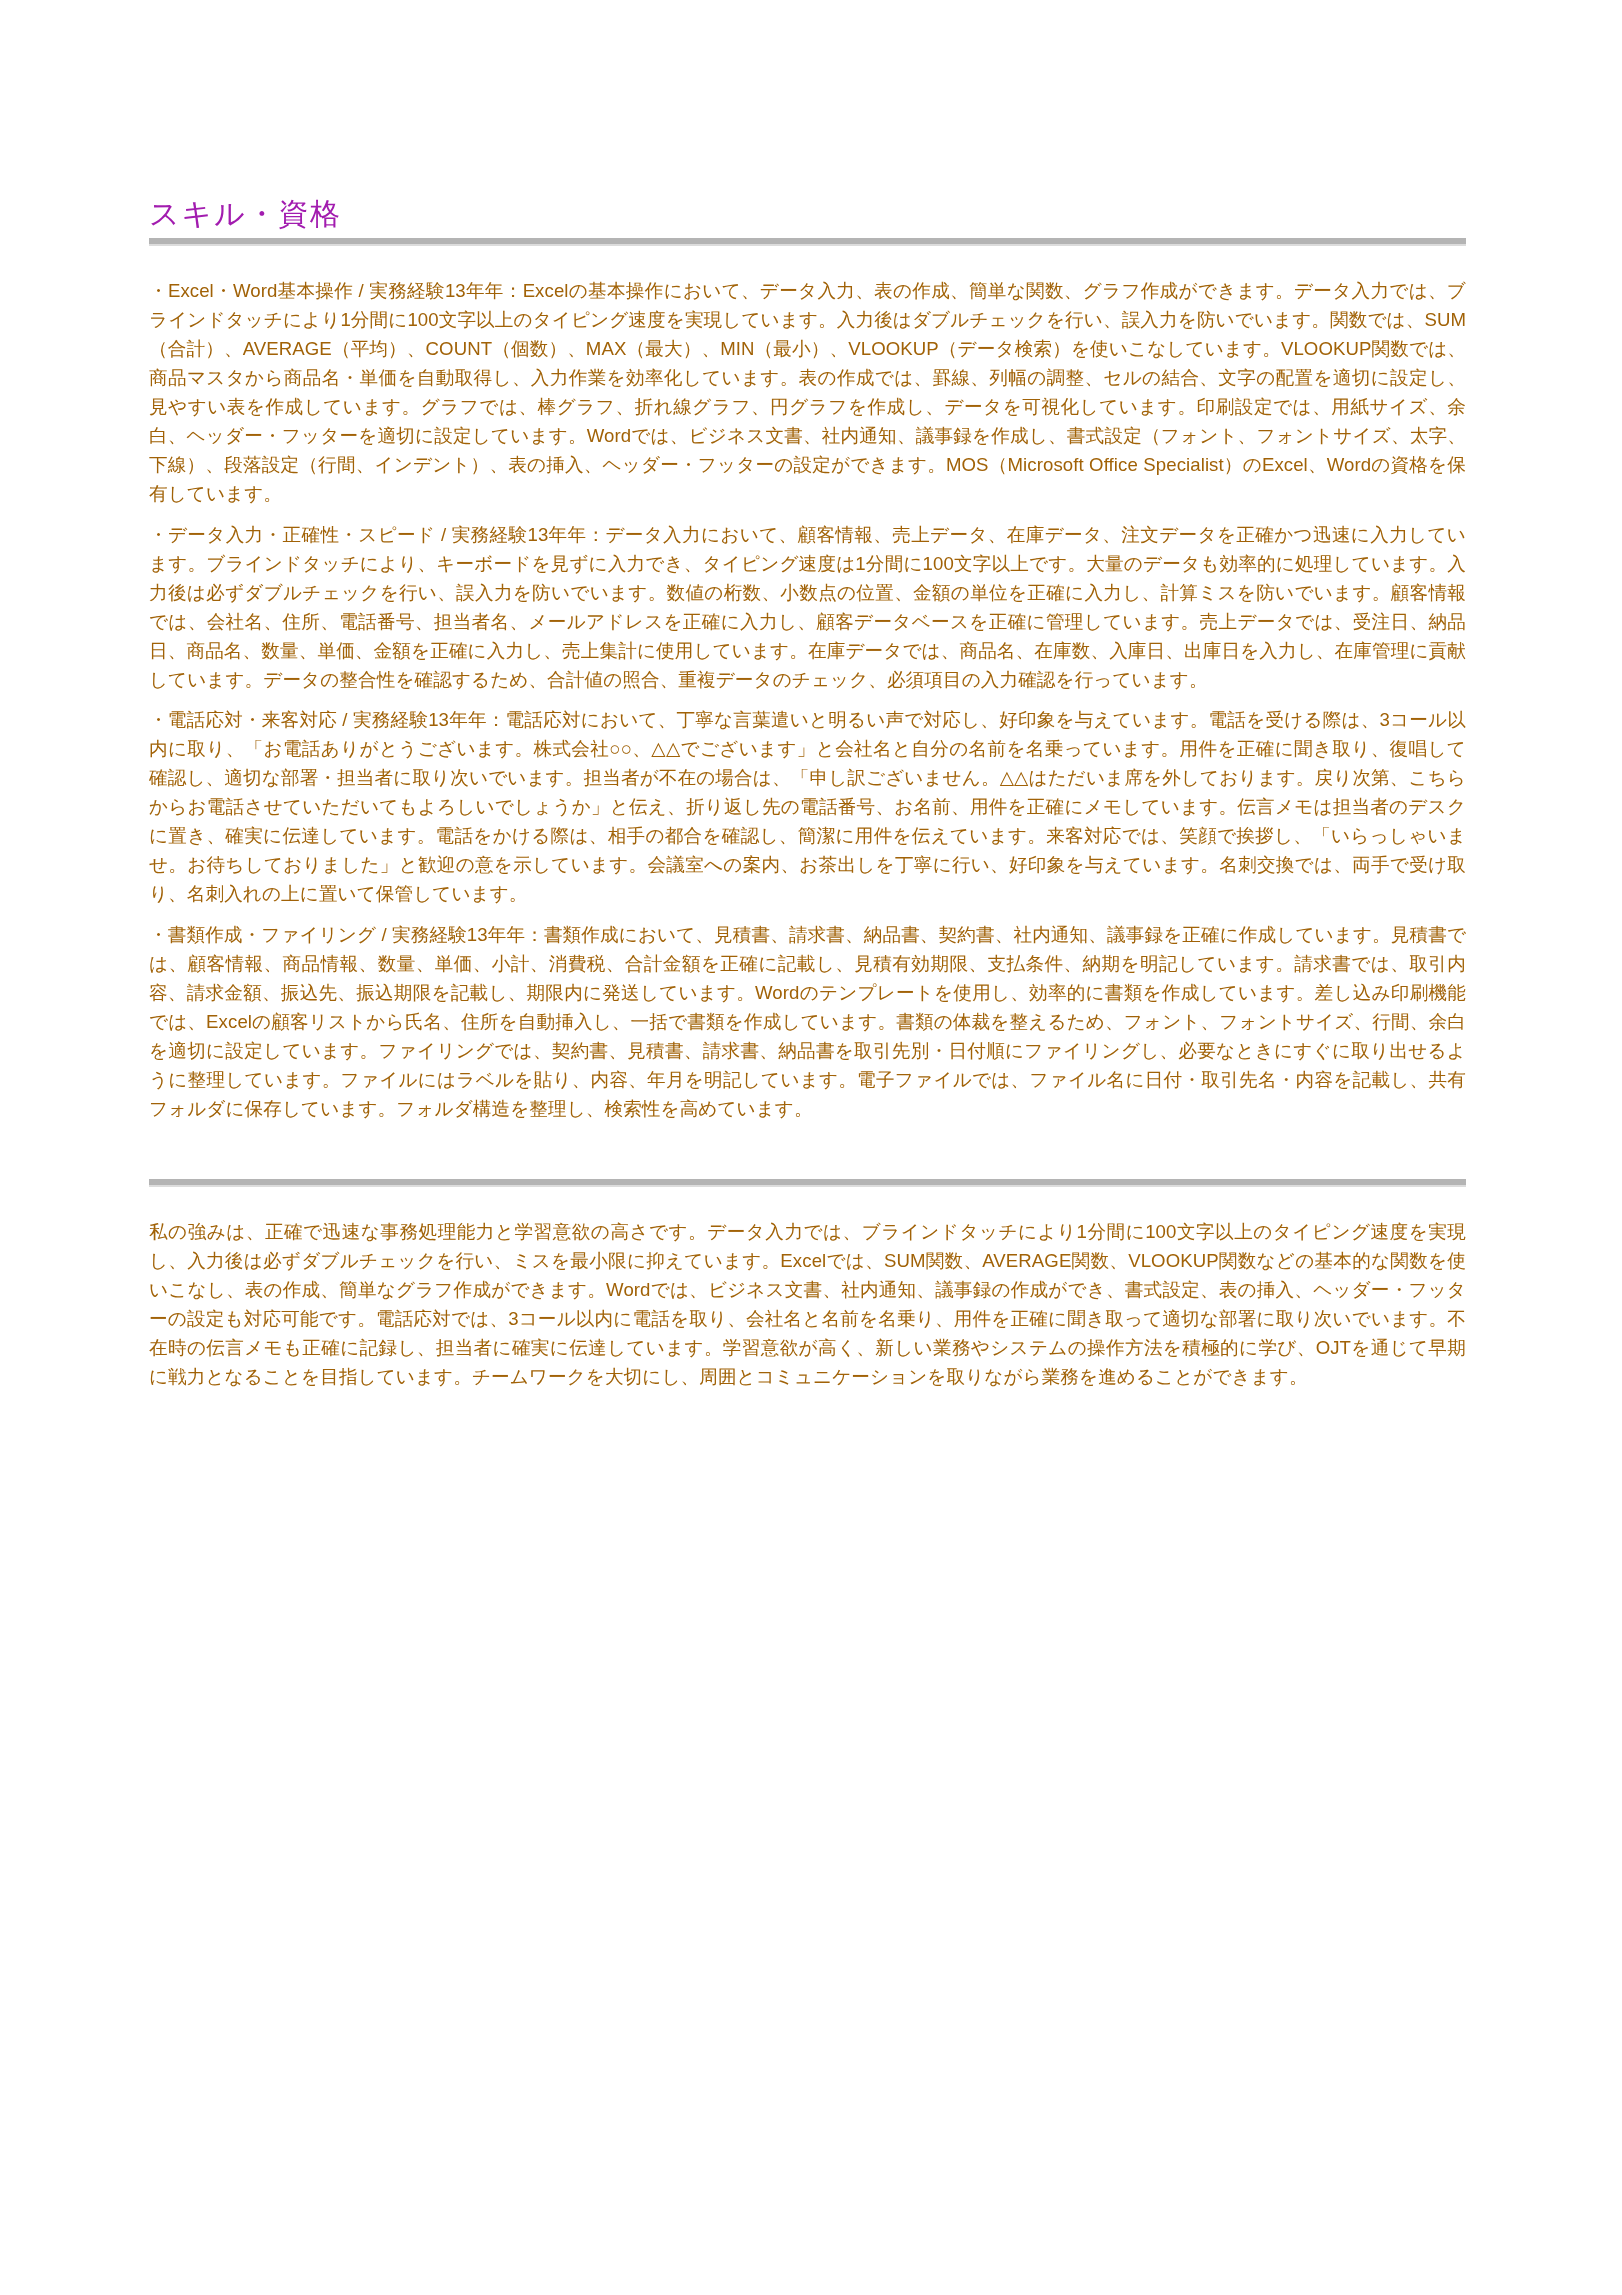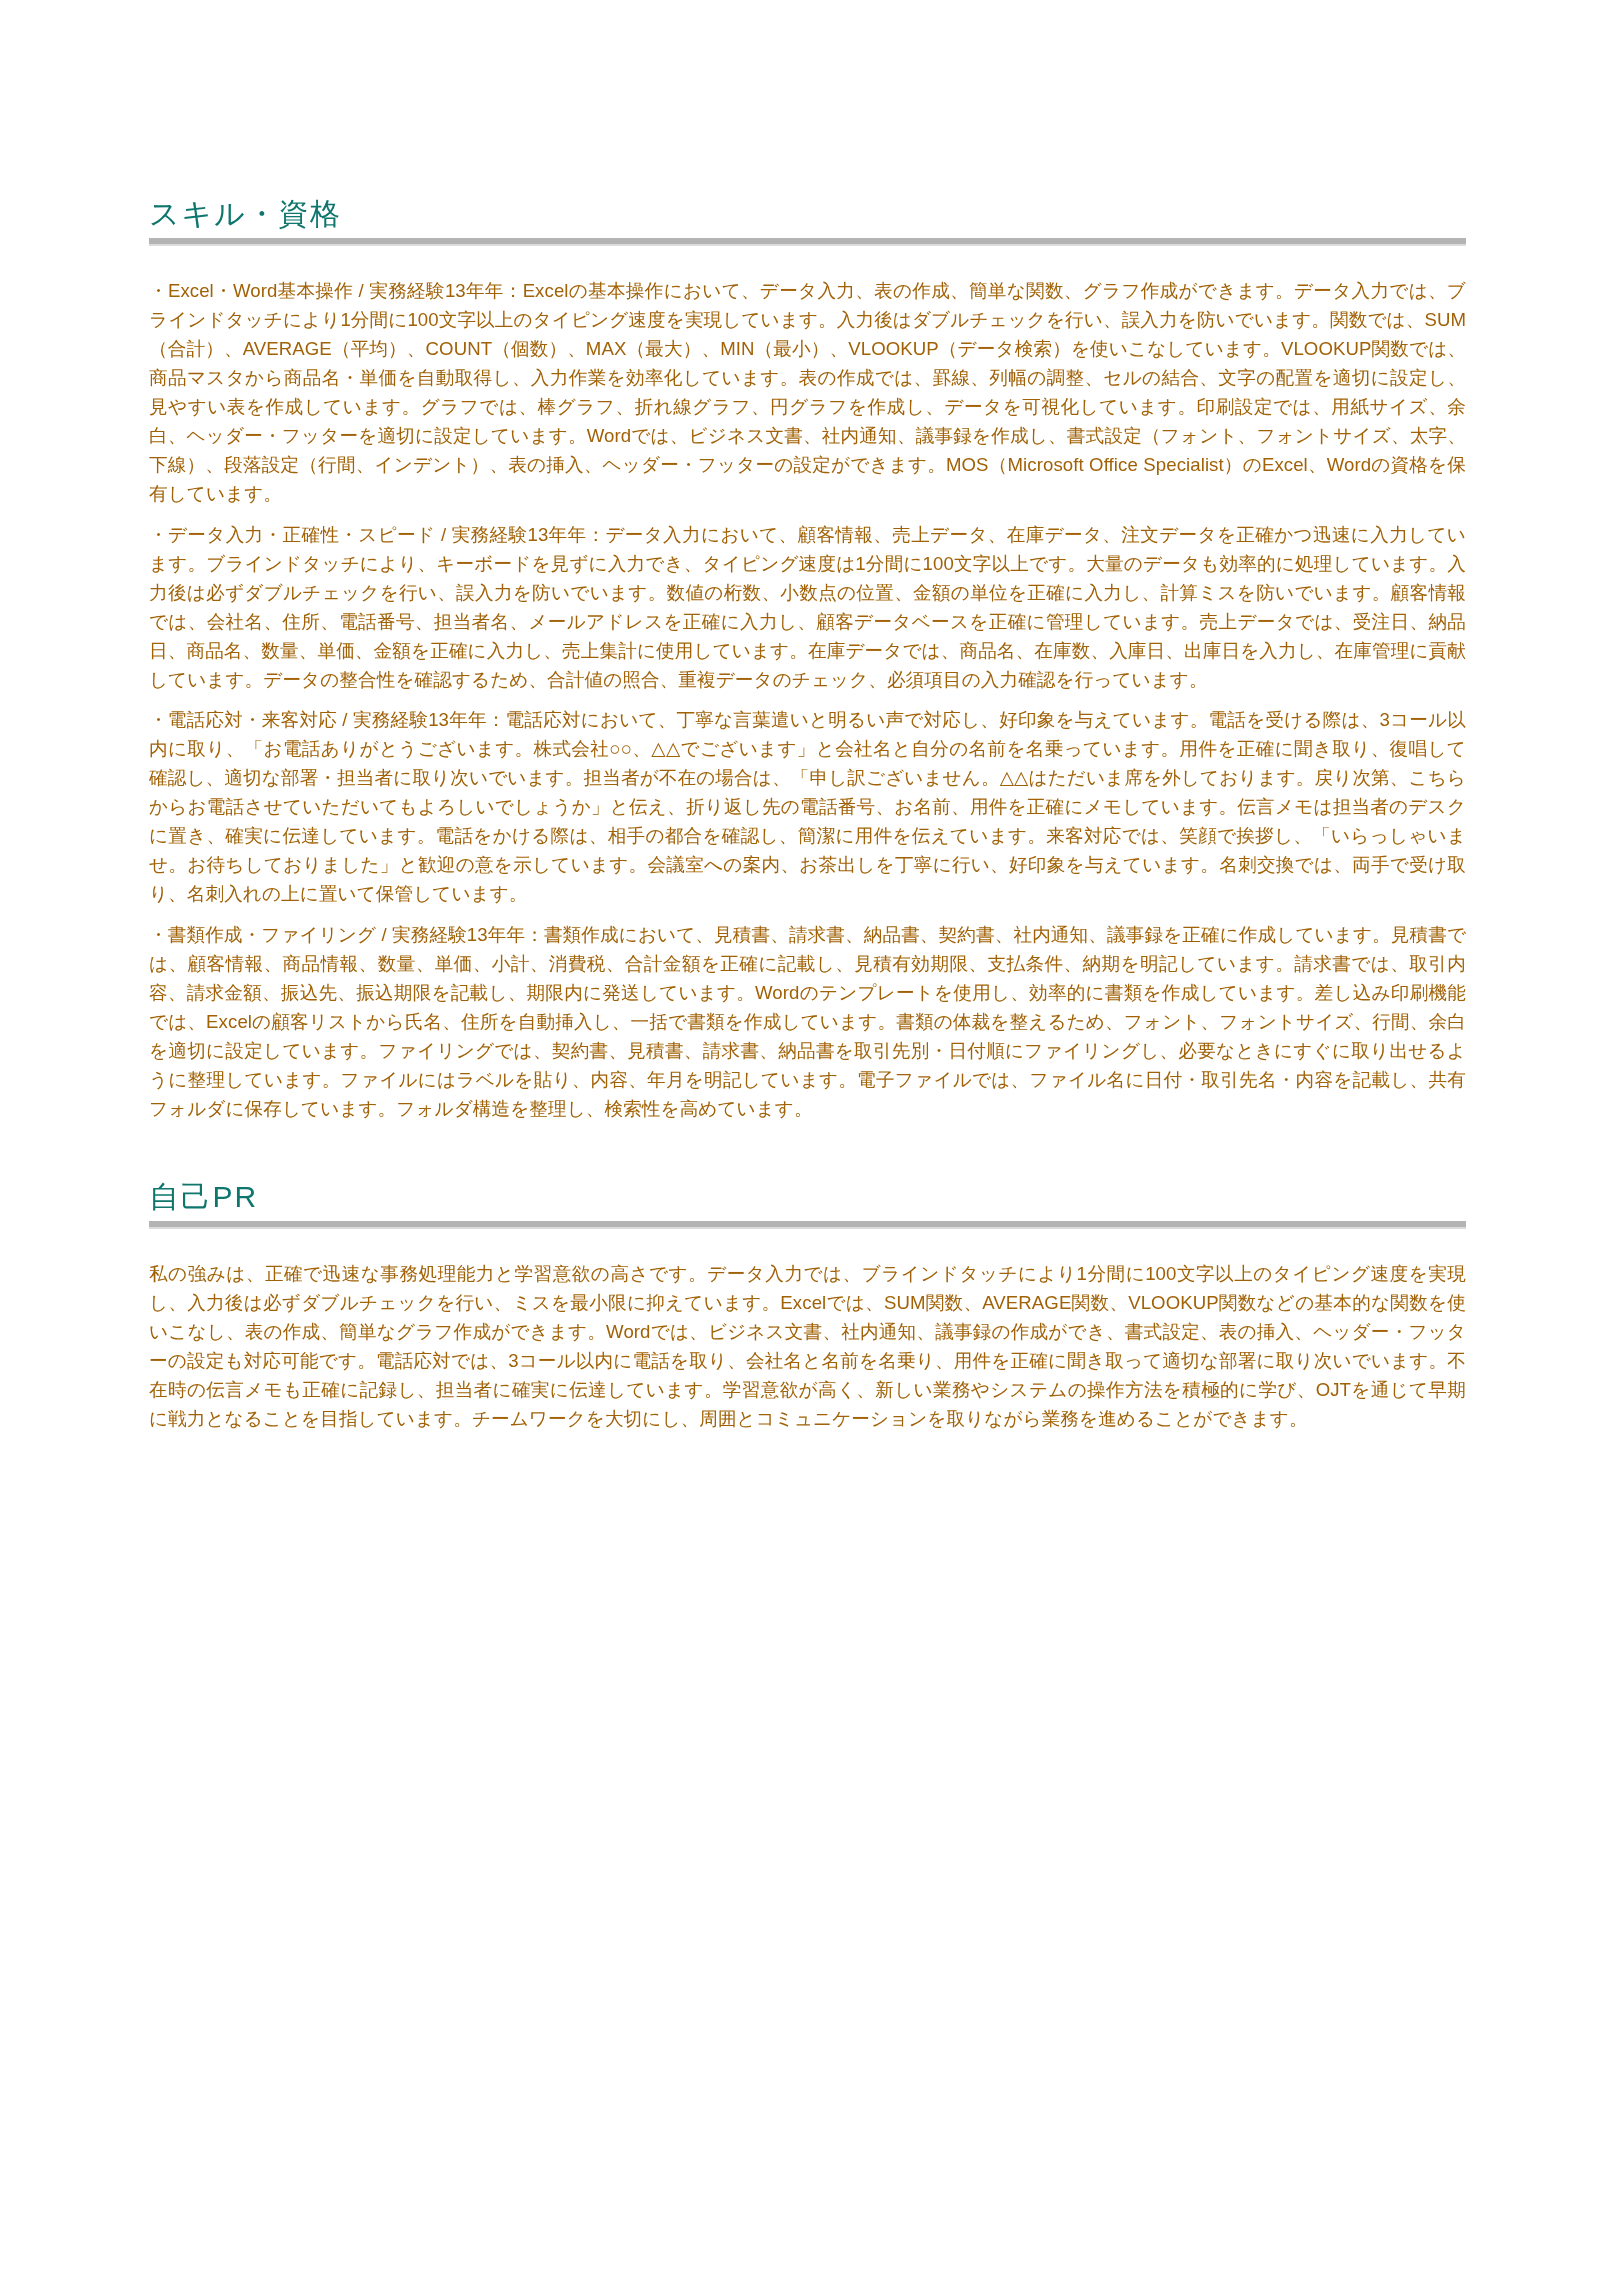--- a/index.html
+++ b/index.html
@@ -22,21 +22,21 @@
 
   .section {
     margin-bottom: 0;
   }
 
   .section-heading {
     font-size: 30px;
     font-weight: 400;
     line-height: 1.18;
     letter-spacing: 0.06em;
-    color: #0f766e;
+    color: #a21caf;
     margin: 0 0 6.5px 0;
     padding: 0;
   }
 
   .heading-rule {
     width: 1317px;
     height: 5.9px;
     background: #b4b4b4;
     border-bottom: 2.6px solid #dcdcdc;
     margin: 0 0 30px 0;
@@ -82,21 +82,20 @@
       <p class="para">・Excel・Word基本操作 / 実務経験13年年：Excelの基本操作において、データ入力、表の作成、簡単な関数、グラフ作成ができます。データ入力では、ブラインドタッチにより1分間に100文字以上のタイピング速度を実現しています。入力後はダブルチェックを行い、誤入力を防いでいます。関数では、SUM（合計）、AVERAGE（平均）、COUNT（個数）、MAX（最大）、MIN（最小）、VLOOKUP（データ検索）を使いこなしています。VLOOKUP関数では、商品マスタから商品名・単価を自動取得し、入力作業を効率化しています。表の作成では、罫線、列幅の調整、セルの結合、文字の配置を適切に設定し、見やすい表を作成しています。グラフでは、棒グラフ、折れ線グラフ、円グラフを作成し、データを可視化しています。印刷設定では、用紙サイズ、余白、ヘッダー・フッターを適切に設定しています。Wordでは、ビジネス文書、社内通知、議事録を作成し、書式設定（フォント、フォントサイズ、太字、下線）、段落設定（行間、インデント）、表の挿入、ヘッダー・フッターの設定ができます。MOS（Microsoft Office Specialist）のExcel、Wordの資格を保有しています。</p>
       <p class="para">・データ入力・正確性・スピード / 実務経験13年年：データ入力において、顧客情報、売上データ、在庫データ、注文データを正確かつ迅速に入力しています。ブラインドタッチにより、キーボードを見ずに入力でき、タイピング速度は1分間に100文字以上です。大量のデータも効率的に処理しています。入力後は必ずダブルチェックを行い、誤入力を防いでいます。数値の桁数、小数点の位置、金額の単位を正確に入力し、計算ミスを防いでいます。顧客情報では、会社名、住所、電話番号、担当者名、メールアドレスを正確に入力し、顧客データベースを正確に管理しています。売上データでは、受注日、納品日、商品名、数量、単価、金額を正確に入力し、売上集計に使用しています。在庫データでは、商品名、在庫数、入庫日、出庫日を入力し、在庫管理に貢献しています。データの整合性を確認するため、合計値の照合、重複データのチェック、必須項目の入力確認を行っています。</p>
       <p class="para">・電話応対・来客対応 / 実務経験13年年：電話応対において、丁寧な言葉遣いと明るい声で対応し、好印象を与えています。電話を受ける際は、3コール以内に取り、「お電話ありがとうございます。株式会社○○、△△でございます」と会社名と自分の名前を名乗っています。用件を正確に聞き取り、復唱して確認し、適切な部署・担当者に取り次いでいます。担当者が不在の場合は、「申し訳ございません。△△はただいま席を外しております。戻り次第、こちらからお電話させていただいてもよろしいでしょうか」と伝え、折り返し先の電話番号、お名前、用件を正確にメモしています。伝言メモは担当者のデスクに置き、確実に伝達しています。電話をかける際は、相手の都合を確認し、簡潔に用件を伝えています。来客対応では、笑顔で挨拶し、「いらっしゃいませ。お待ちしておりました」と歓迎の意を示しています。会議室への案内、お茶出しを丁寧に行い、好印象を与えています。名刺交換では、両手で受け取り、名刺入れの上に置いて保管しています。</p>
       <p class="para">・書類作成・ファイリング / 実務経験13年年：書類作成において、見積書、請求書、納品書、契約書、社内通知、議事録を正確に作成しています。見積書では、顧客情報、商品情報、数量、単価、小計、消費税、合計金額を正確に記載し、見積有効期限、支払条件、納期を明記しています。請求書では、取引内容、請求金額、振込先、振込期限を記載し、期限内に発送しています。Wordのテンプレートを使用し、効率的に書類を作成しています。差し込み印刷機能では、Excelの顧客リストから氏名、住所を自動挿入し、一括で書類を作成しています。書類の体裁を整えるため、フォント、フォントサイズ、行間、余白を適切に設定しています。ファイリングでは、契約書、見積書、請求書、納品書を取引先別・日付順にファイリングし、必要なときにすぐに取り出せるように整理しています。ファイルにはラベルを貼り、内容、年月を明記しています。電子ファイルでは、ファイル名に日付・取引先名・内容を記載し、共有フォルダに保存しています。フォルダ構造を整理し、検索性を高めています。</p>
     </div>
   </section>
 
   <div class="section-gap"></div>
 
   <section class="section">
-    <h2 class="section-heading">自己PR</h2>
     <div class="heading-rule"></div>
     <div class="section-body pr-body">
       <p class="para">私の強みは、正確で迅速な事務処理能力と学習意欲の高さです。データ入力では、ブラインドタッチにより1分間に100文字以上のタイピング速度を実現し、入力後は必ずダブルチェックを行い、ミスを最小限に抑えています。Excelでは、SUM関数、AVERAGE関数、VLOOKUP関数などの基本的な関数を使いこなし、表の作成、簡単なグラフ作成ができます。Wordでは、ビジネス文書、社内通知、議事録の作成ができ、書式設定、表の挿入、ヘッダー・フッターの設定も対応可能です。電話応対では、3コール以内に電話を取り、会社名と名前を名乗り、用件を正確に聞き取って適切な部署に取り次いでいます。不在時の伝言メモも正確に記録し、担当者に確実に伝達しています。学習意欲が高く、新しい業務やシステムの操作方法を積極的に学び、OJTを通じて早期に戦力となることを目指しています。チームワークを大切にし、周囲とコミュニケーションを取りながら業務を進めることができます。</p>
     </div>
   </section>
 
 </div>
 
 
 </body></html>

